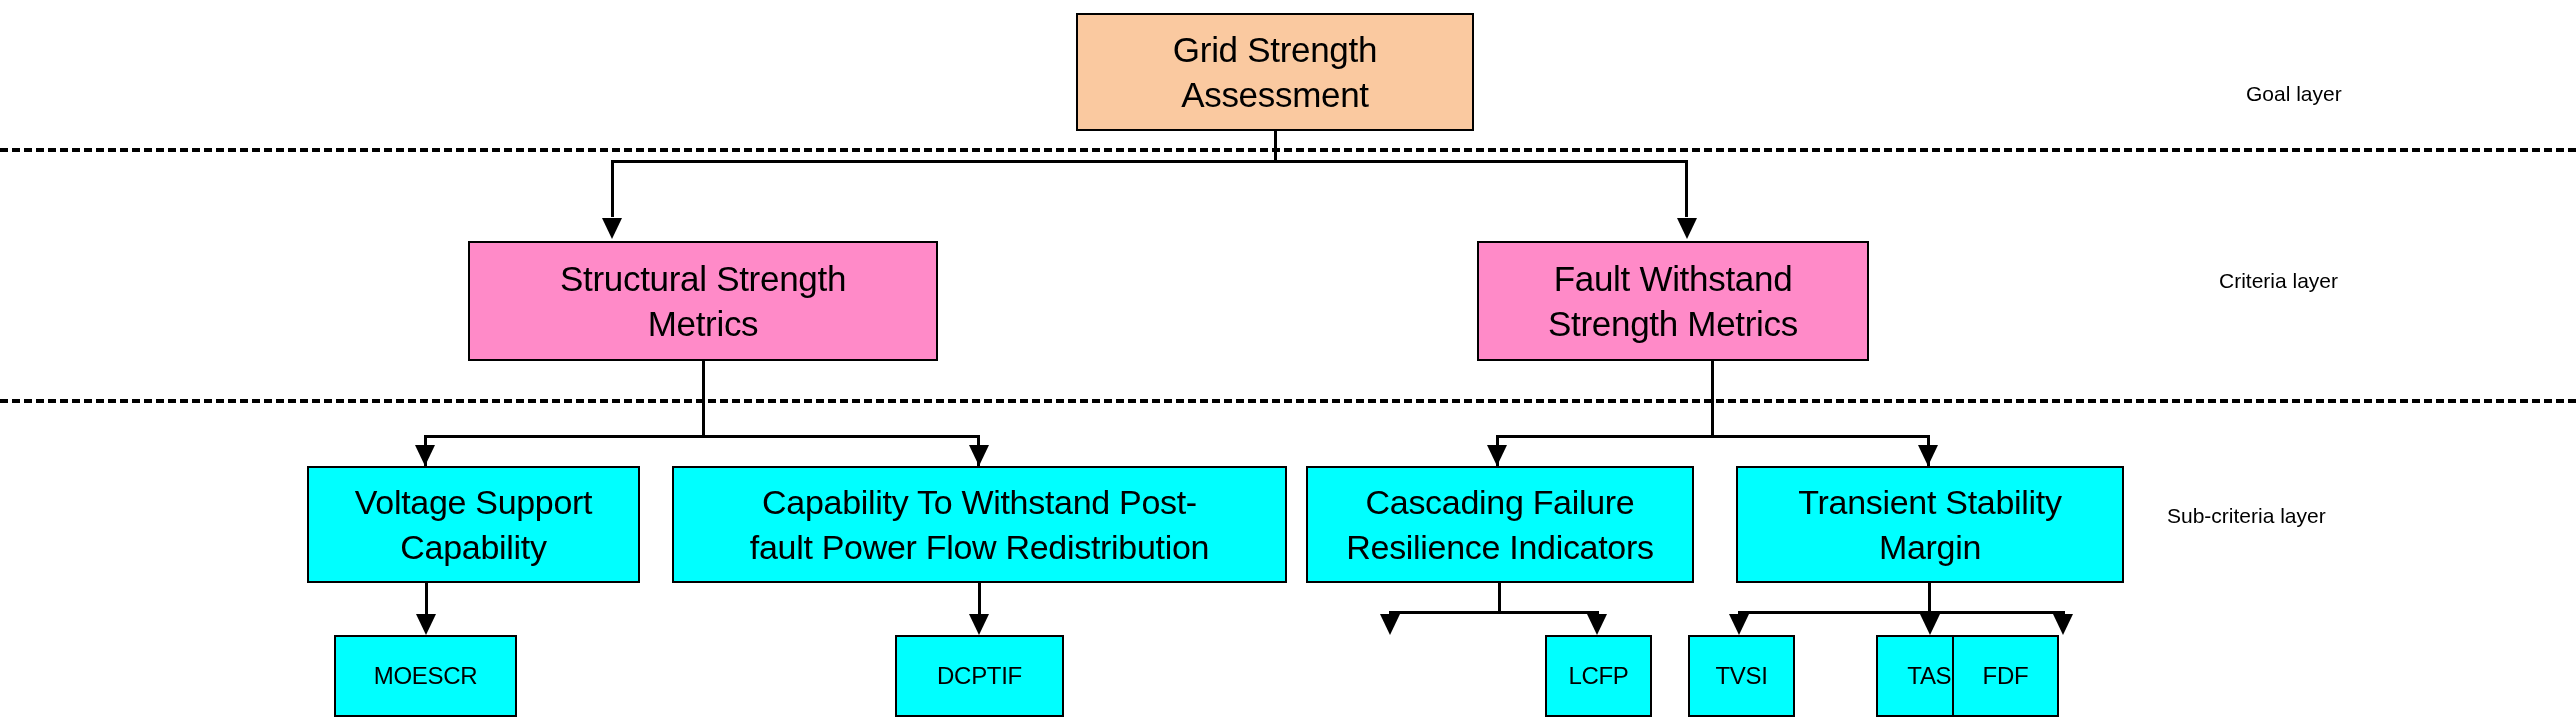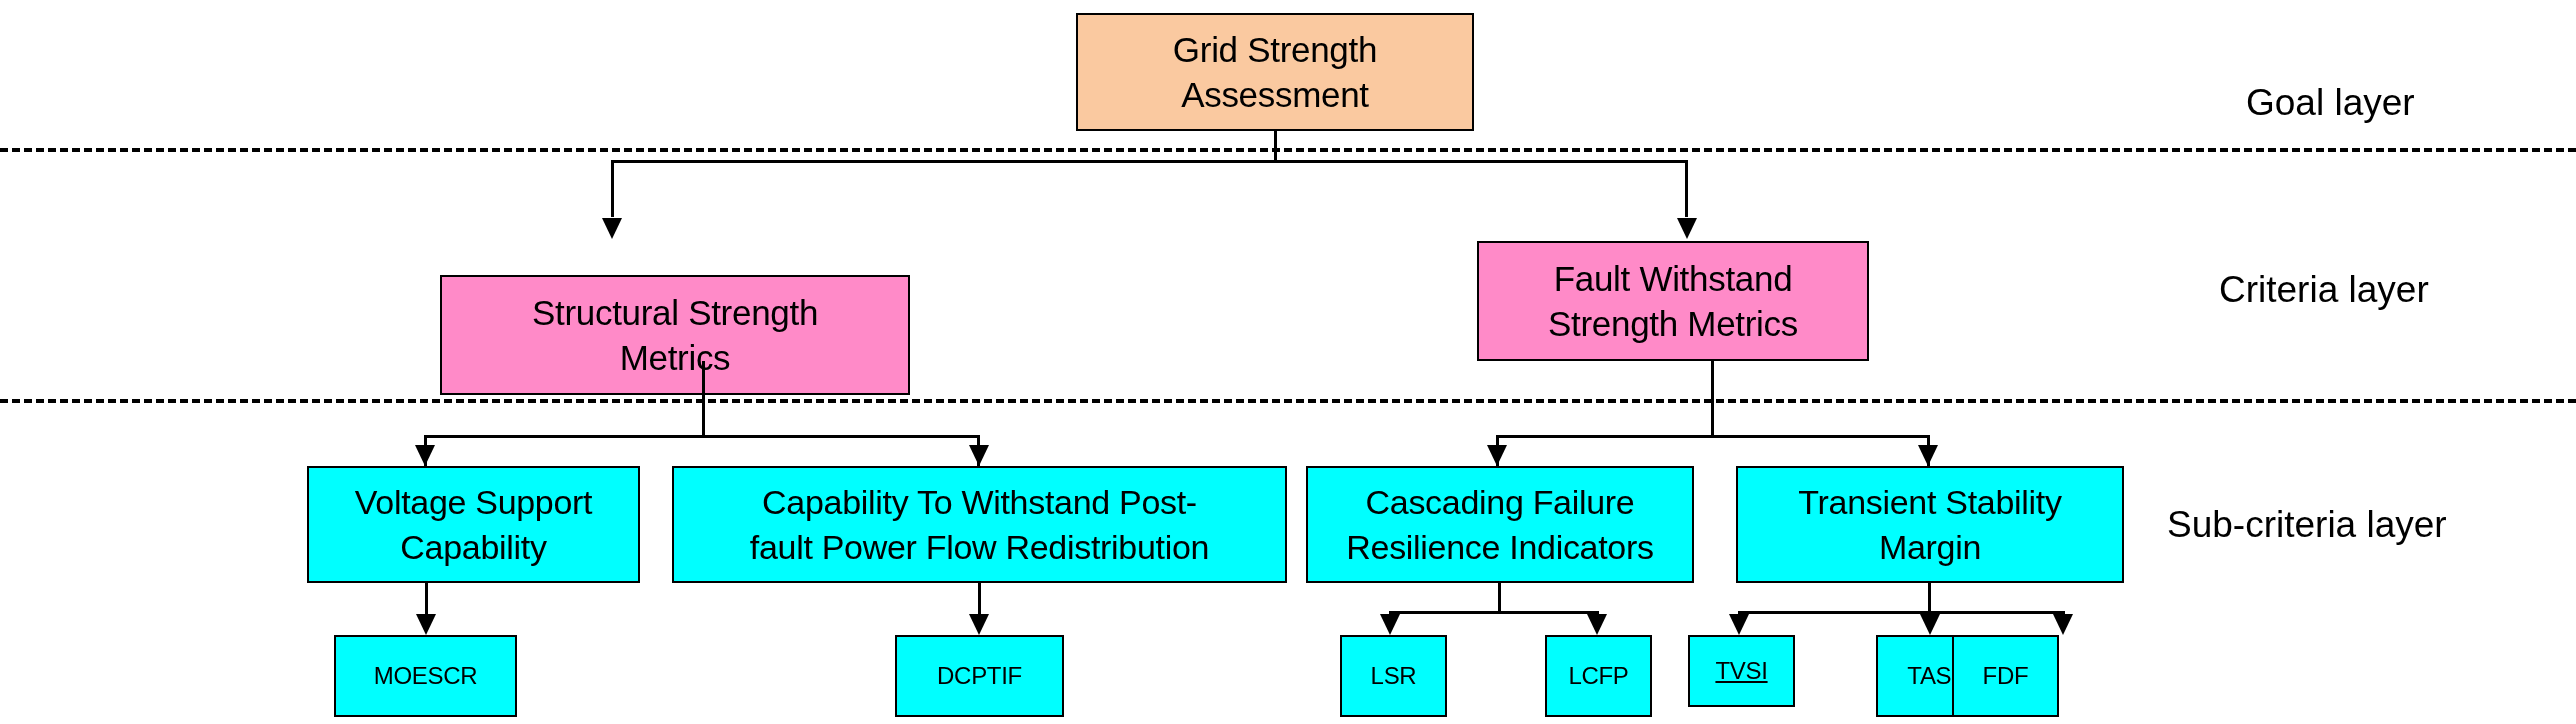--- a/index.html
+++ b/index.html
@@ -45,21 +45,21 @@
     position: absolute;
     left: 0;
     width: 2576px;
     height: 0;
     border-top: 4.1px dashed #000000;
   }
 
   
   .layer-label {
     position: absolute;
-    font-size: 37px;
+    font-size: 21px;
     color: #000000;
     white-space: nowrap;
     font-family: "Liberation Sans", sans-serif;
   }
 
   
   .vline {
     position: absolute;
     background: #000000;
     width: 2.9px;
@@ -91,21 +91,21 @@
   <div class="vline" style="left:1274px; top:131px; height:30px;"></div>
 
   <div class="divider" style="top:148px;"></div>
 
   <div class="hline" style="left:611px; top:160px; width:1077px;"></div>
   <div class="vline" style="left:611px; top:160px; height:57px;"></div>
   <div class="arrow" style="left:602px; top:218px;"></div>
   <div class="vline" style="left:1685px; top:160px; height:57px;"></div>
   <div class="arrow" style="left:1677px; top:218px;"></div>
 
-  <div class="node criteria" style="left:440px; top:241px; width:470px; height:120px;margin-top:34px;">
+  <div class="node criteria" style="left:468px; top:241px; width:470px; height:120px;">
     <span>Structural Strength
 Metrics</span>
   </div>
 
   <div class="node criteria" style="left:1477px; top:241px; width:392px; height:120px;">
     <span>Fault Withstand
 Strength Metrics</span>
   </div>
 
   <div class="vline" style="left:702px; top:361px; height:75px;"></div>
@@ -167,29 +167,26 @@
   <div class="arrow" style="left:2053px; top:614px;"></div>
 
   <div class="node leaf" style="left:334px; top:635px; width:183px; height:82px;">
     <span>MOESCR</span>
   </div>
 
   <div class="node leaf" style="left:895px; top:635px; width:169px; height:82px;">
     <span>DCPTIF</span>
   </div>
 
-  <div class="node leaf" style="left:1340px; top:635px; width:107px; height:82px;">
-    <span>LSR</span>
-  </div>
 
   <div class="node leaf" style="left:1545px; top:635px; width:107px; height:82px;">
     <span>LCFP</span>
   </div>
 
-  <div class="node leaf" style="left:1688px; top:635px; width:107px; height:72px;text-decoration:underline;">
+  <div class="node leaf" style="left:1688px; top:635px; width:107px; height:82px;">
     <span>TVSI</span>
   </div>
 
   <div class="node leaf" style="left:1876px; top:635px; width:113px; height:82px;">
     <span>TASI</span>
   </div>
 
   <div class="node leaf" style="left:1952px; top:635px; width:107px; height:82px;">
     <span>FDF</span>
   </div>

